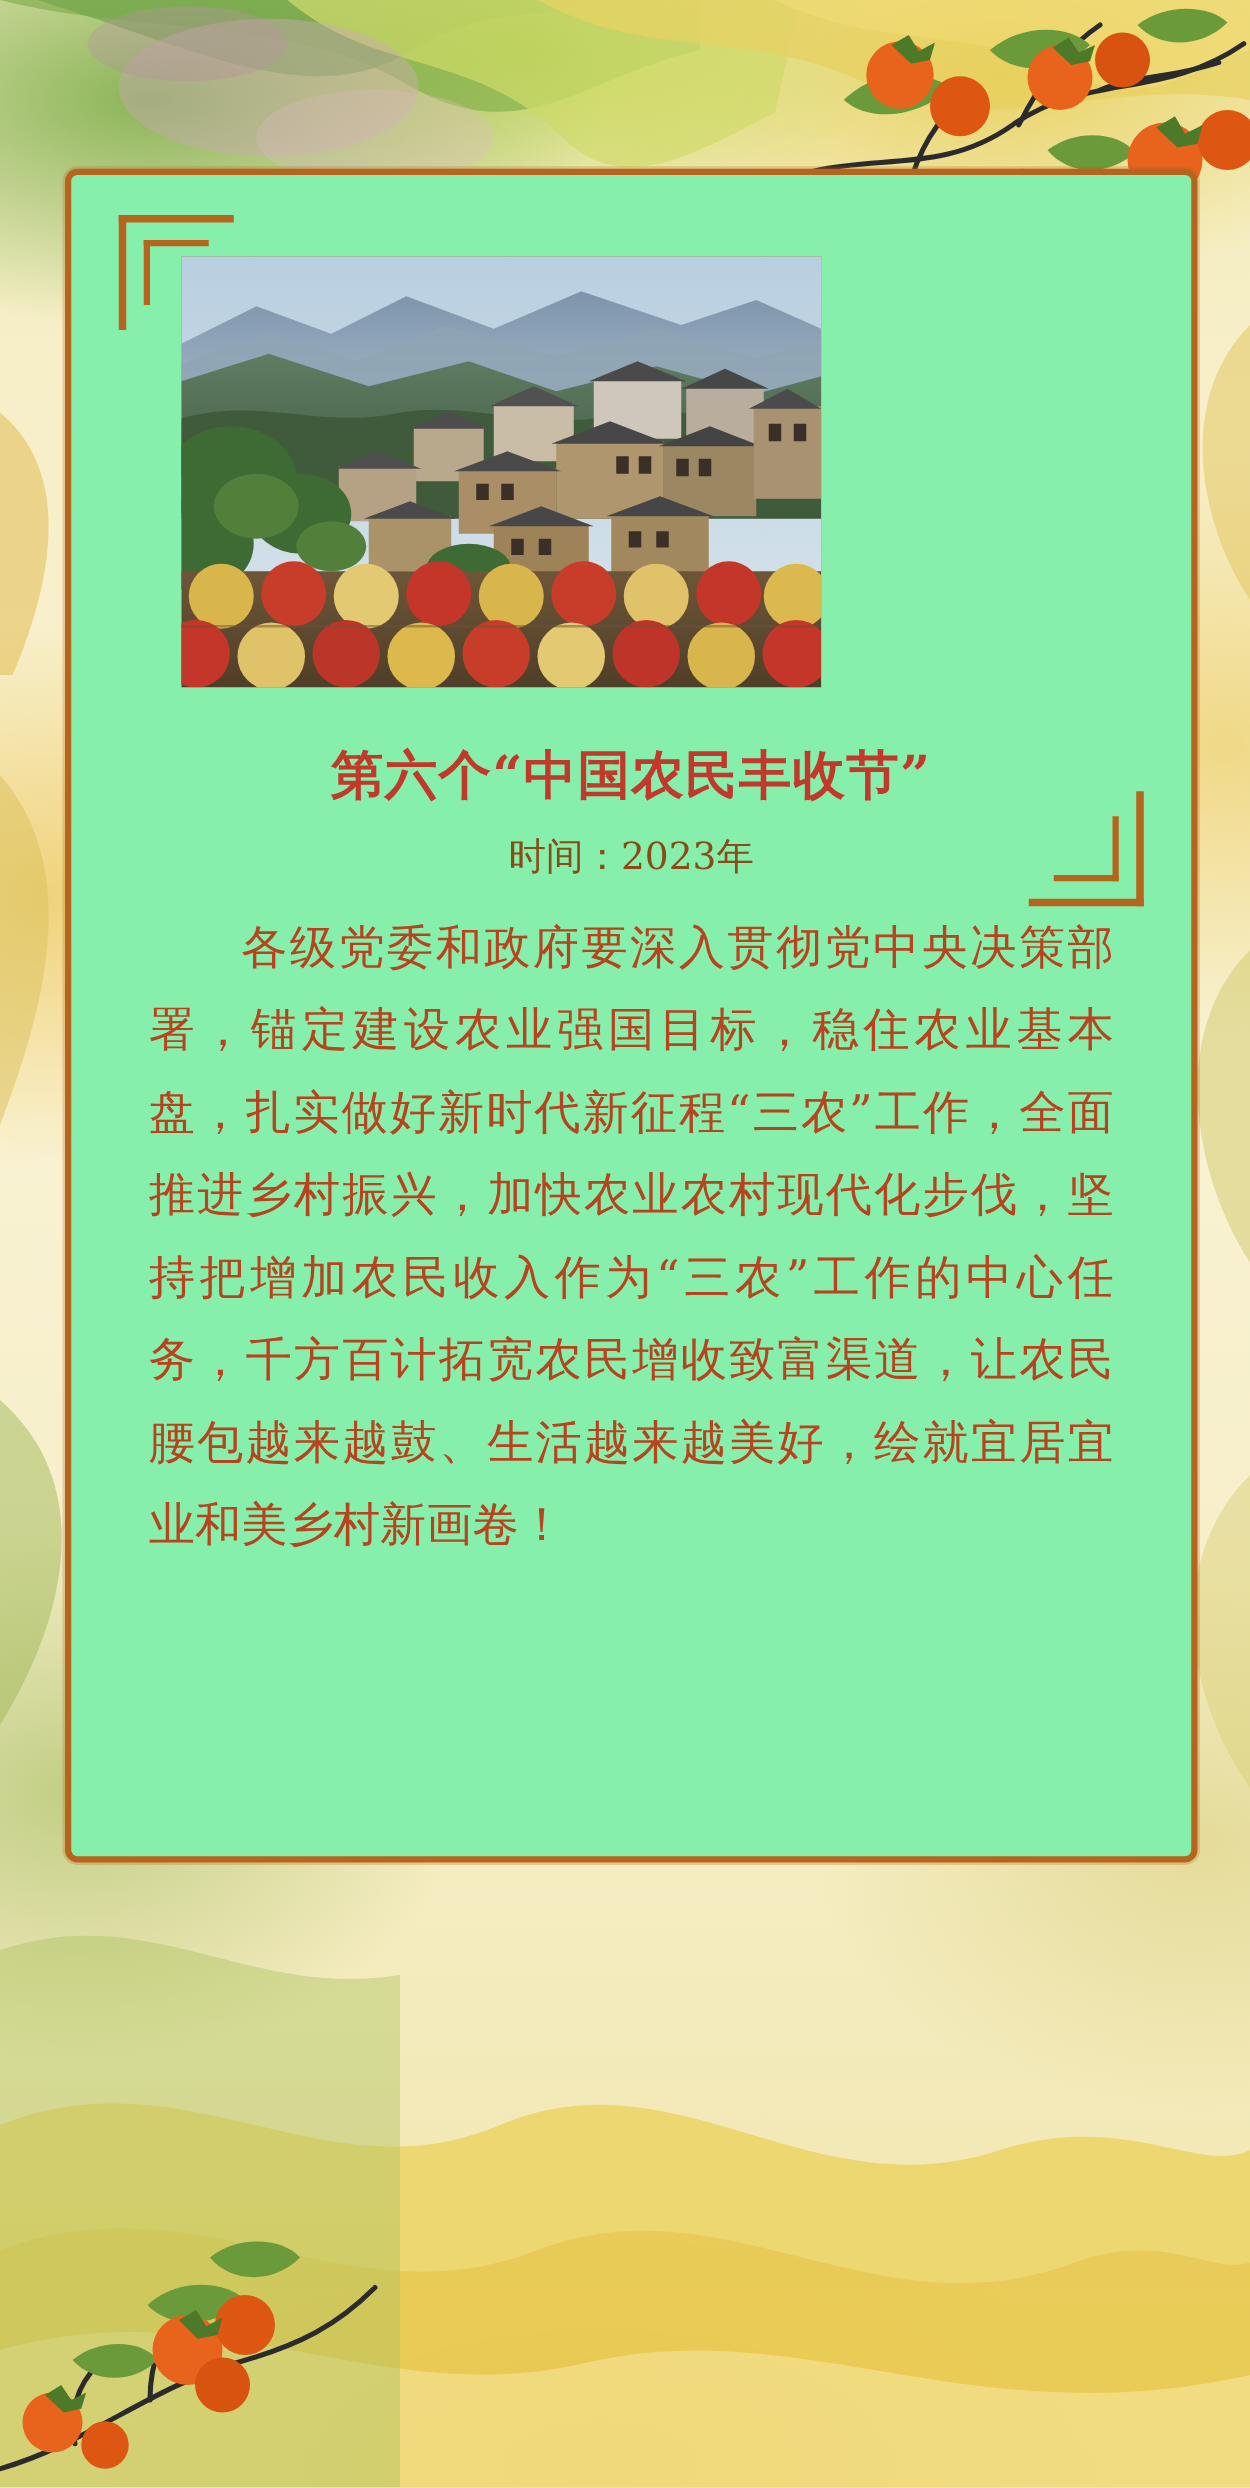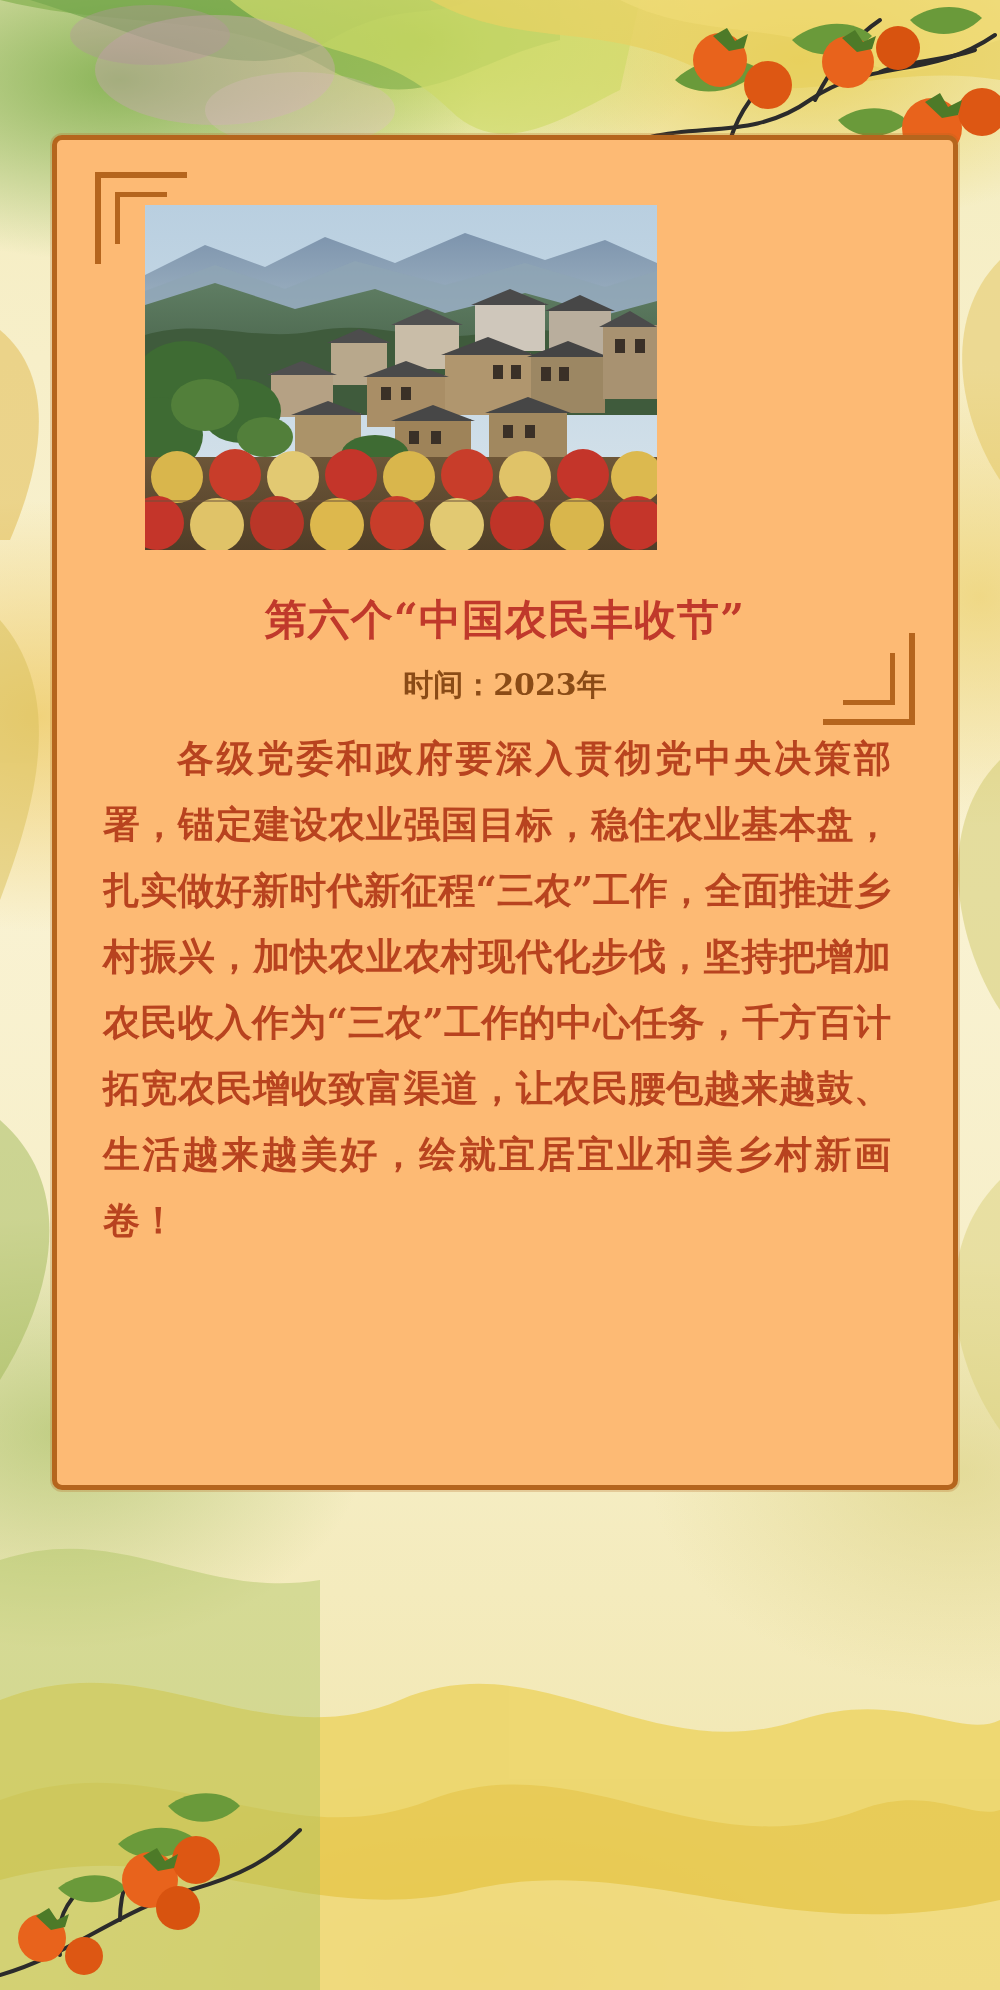--- a/index.html
+++ b/index.html
@@ -35,21 +35,21 @@
     inset: 0;
   }
 
   
   .card {
     position: absolute;
     left: 52px;
     top: 135px;
     width: 896px;
     height: 1345px;
-    background: #fdba74;
+    background: #86efac;
     border: 5px solid #b5651d;
     border-radius: 10px;
     box-shadow: 0 0 0 2px rgba(181,101,29,.25);
   }
 
   
   .corner {
     position: absolute;
     width: 92px;
     height: 92px;
@@ -94,36 +94,35 @@
     color: #c0392b;
     letter-spacing: 1px;
     font-family: "DejaVu Serif", serif;
   }
   .subtitle {
     position: absolute;
     left: 0; right: 0;
     top: 525px;
     text-align: center;
     font-size: 30px;
-    font-weight: bold;
+    font-weight: normal;
     color: #8a4b16;
     font-family: "DejaVu Serif", serif;
   }
   .body-text {
     position: absolute;
-    left: 46px;
+    left: 62px;
     right: 62px;
     top: 585px;
     font-size: 37px;
     line-height: 66px;
     color: #b8431f;
     text-indent: 74px;
     text-align: justify;
     font-family: "DejaVu Serif", serif;
-    font-weight: bold;
   }
   .signature {
     position: absolute;
     right: 78px;
     top: 1235px;
     font-size: 37px;
     color: #b8431f;
     font-family: "DejaVu Serif", serif;
   }
 

